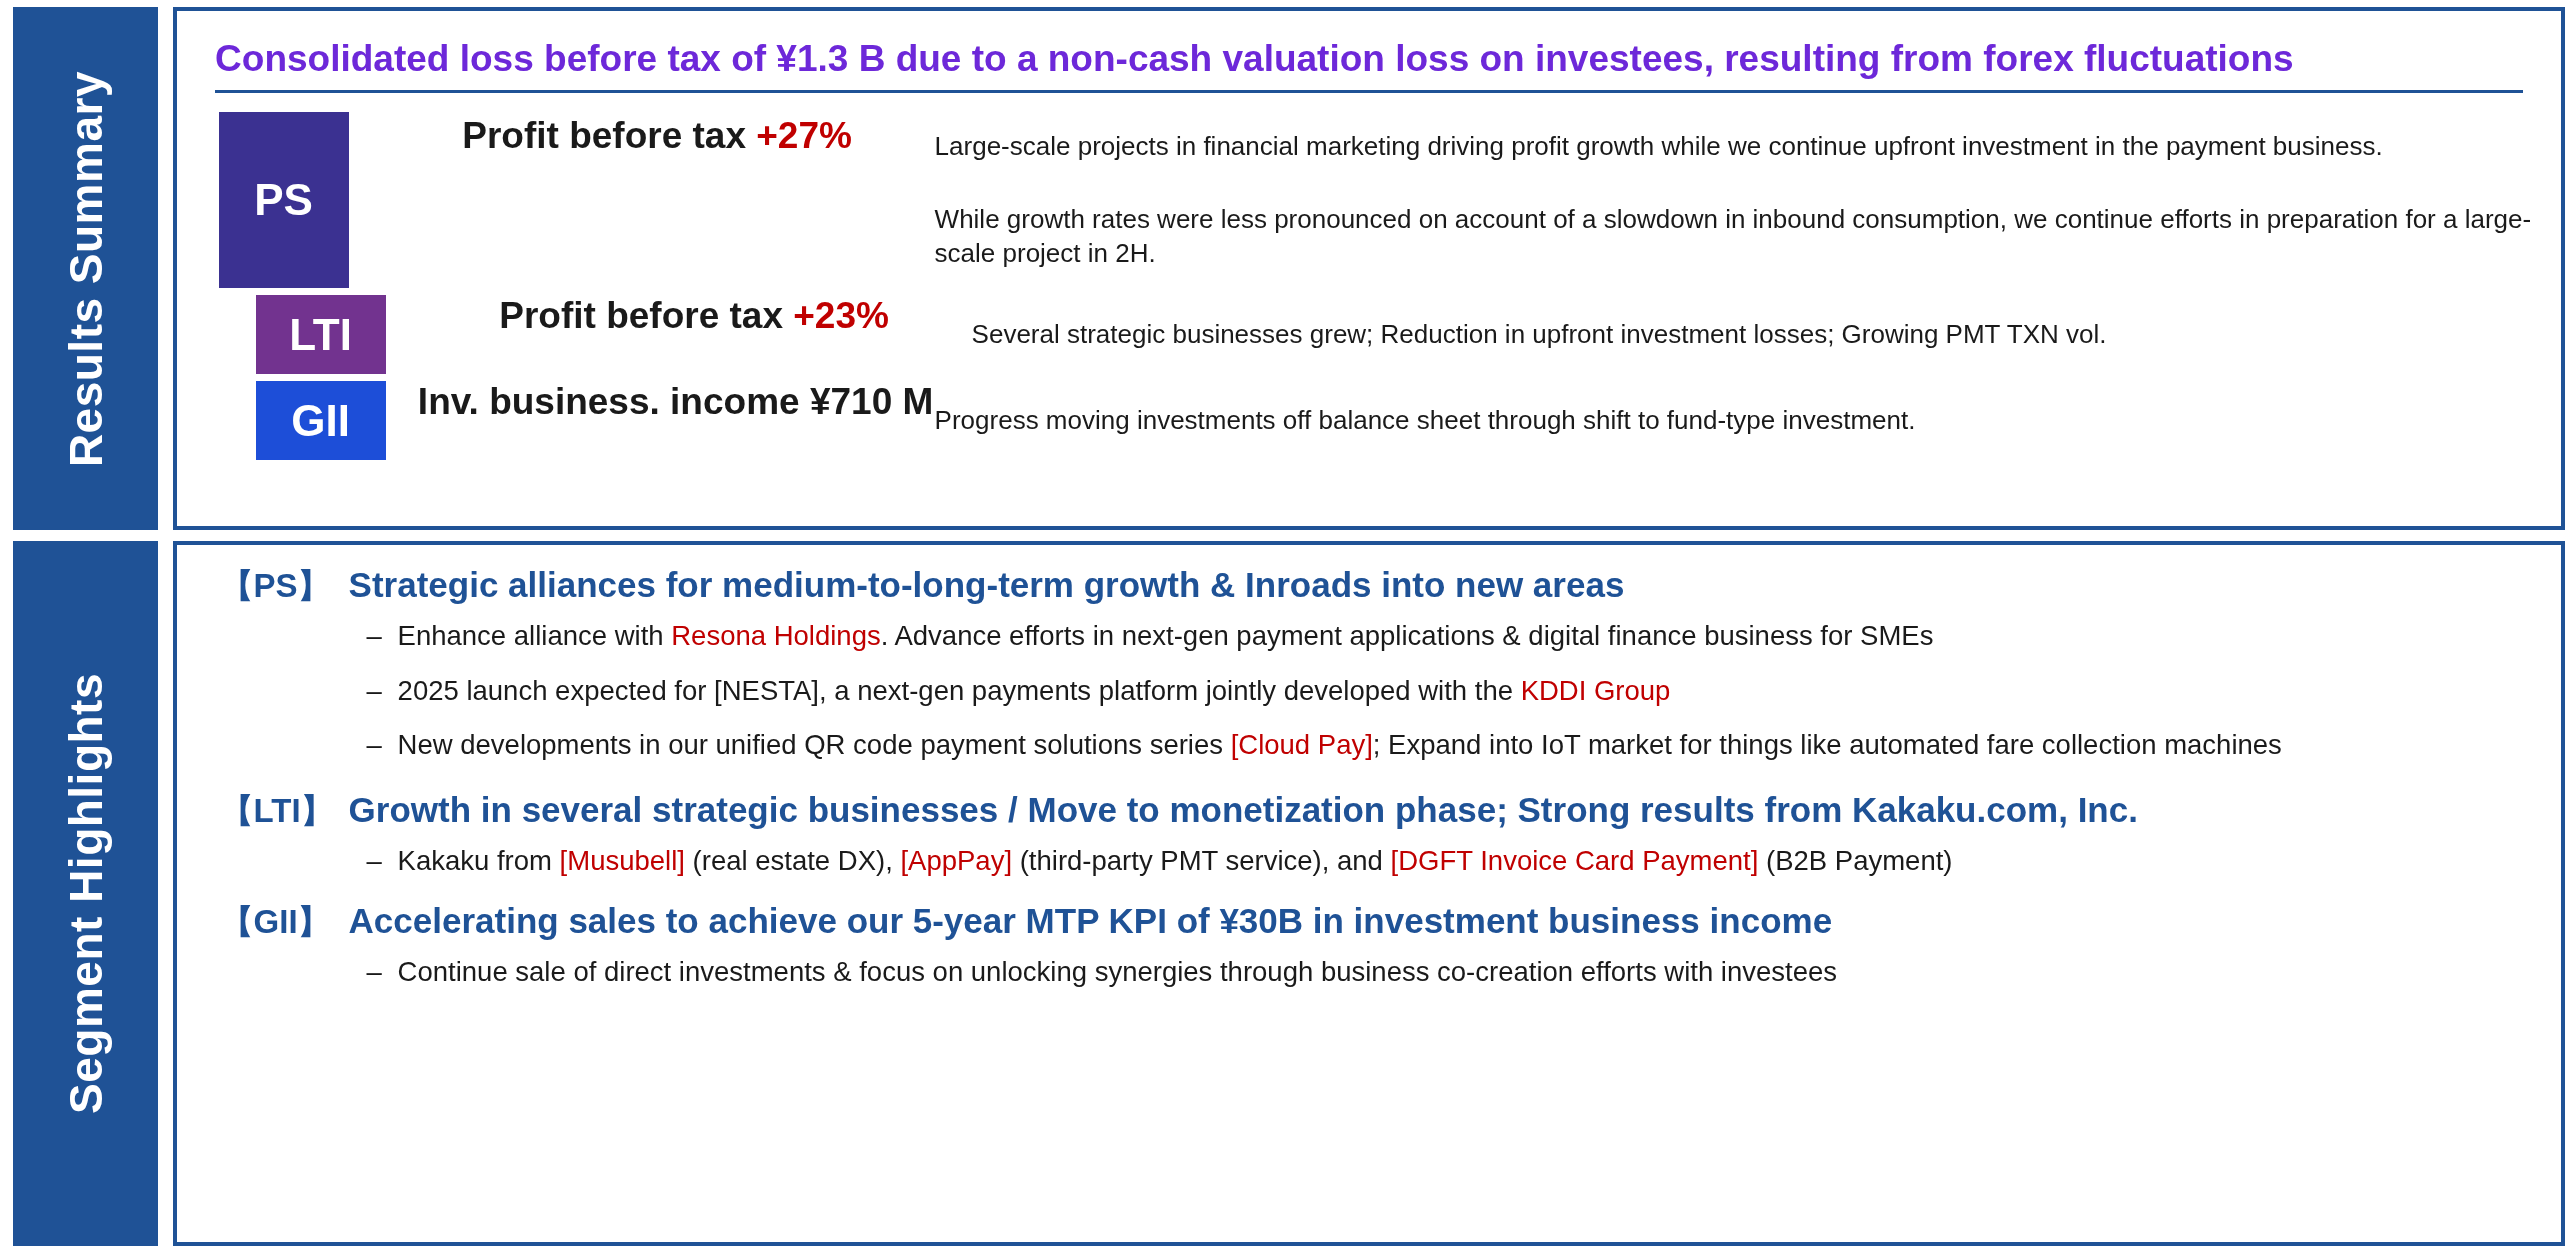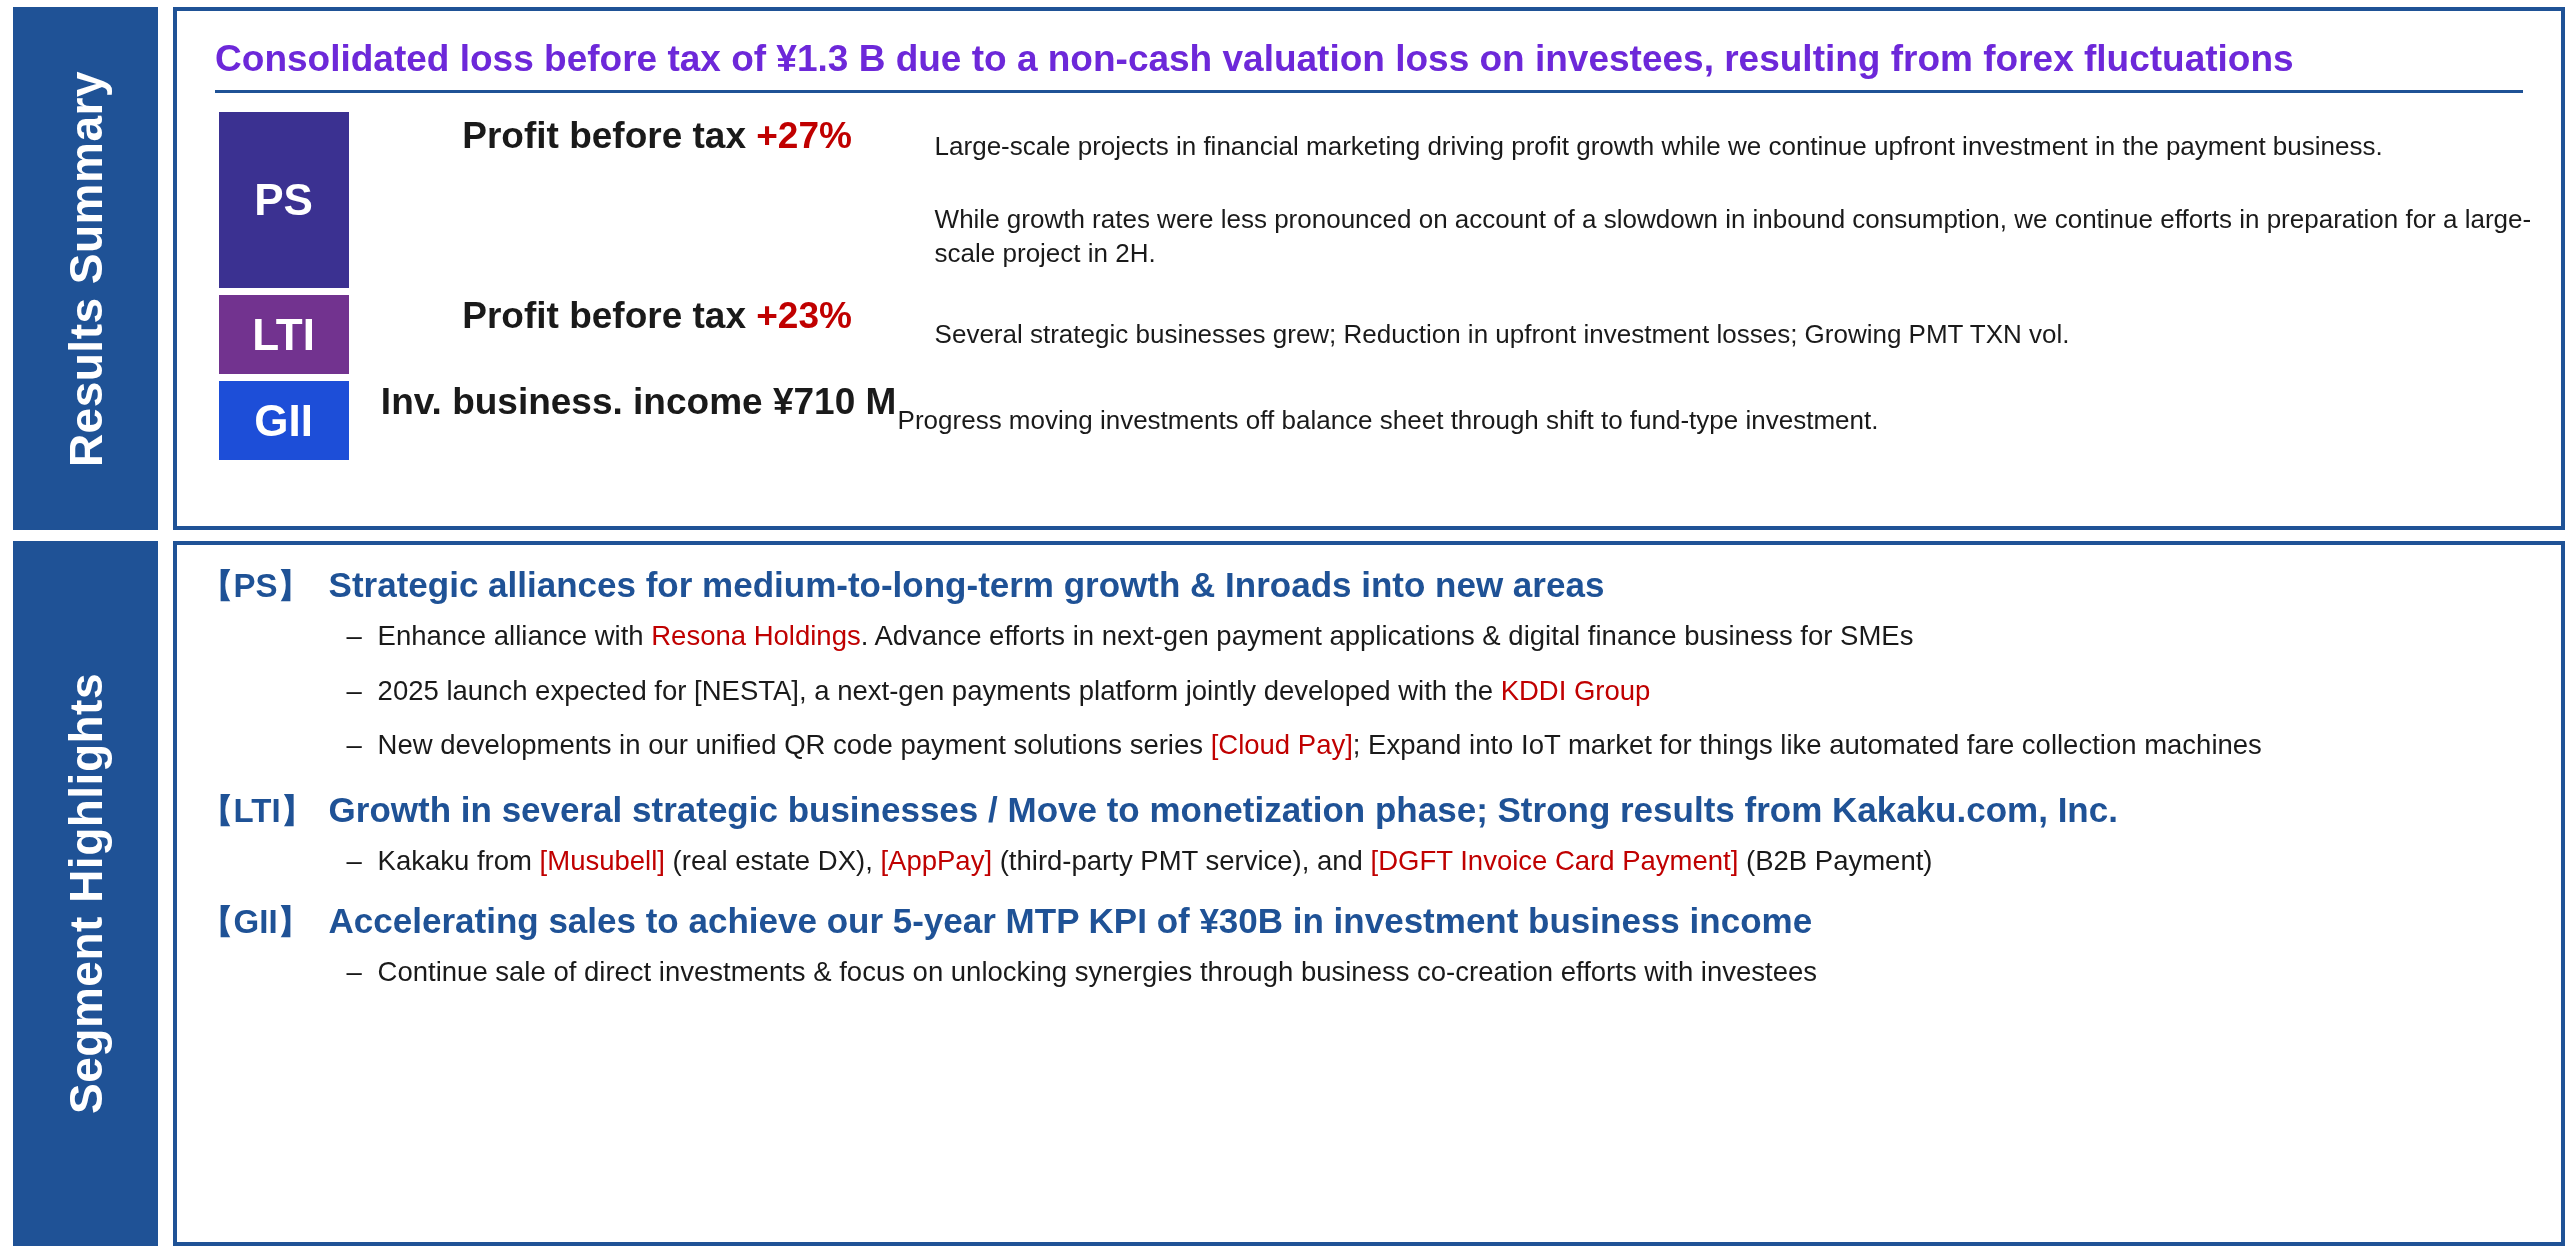--- a/index.html
+++ b/index.html
@@ -79,21 +79,21 @@
   }
 
   .rs-rows {
     margin-top: 18.3px;
     padding-left: 20px;
   }
   .rs-row {
     display: flex;
     align-items: stretch;
   }
-  .rs-row + .rs-row { margin-top: 7.3px; }
+  .rs-row + .rs-row { margin-top: 7.3px; margin-left: 37px; }
 
   .seg-badge {
     flex: 0 0 130px;
     width: 130px;
     color: #ffffff;
     font-size: 44px;
     font-weight: bold;
     display: flex;
     align-items: center;
     justify-content: center;
@@ -135,20 +135,21 @@
 
   
   .ps-metrics { justify-content: space-around; padding-top: 3.7px; padding-bottom: 3.7px; }
   .ps-desc    { justify-content: space-around; padding-top: 3.7px; padding-bottom: 3.7px; }
 
   
   .sh-inner {
     padding: 20px 24px 9.2px 24px;
     height: 100%;
     box-sizing: border-box;
+    margin-left: 20px;
   }
   .sh-group { margin-bottom: 3.7px; }
   .sh-head {
     display: flex;
     align-items: baseline;
     color: #1F5296;
     font-size: 35px;
     font-weight: bold;
     line-height: 1.15;
     white-space: nowrap;

